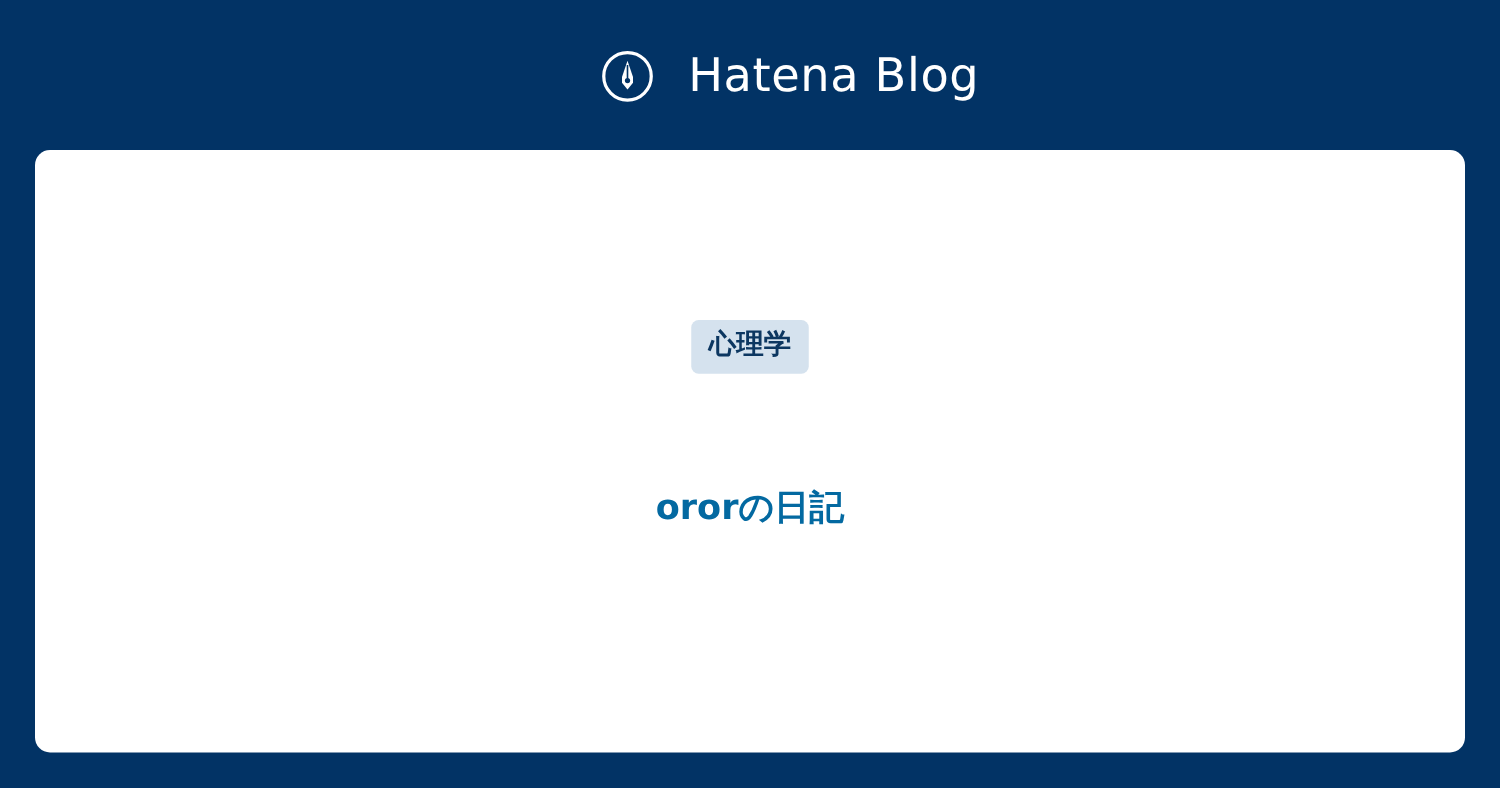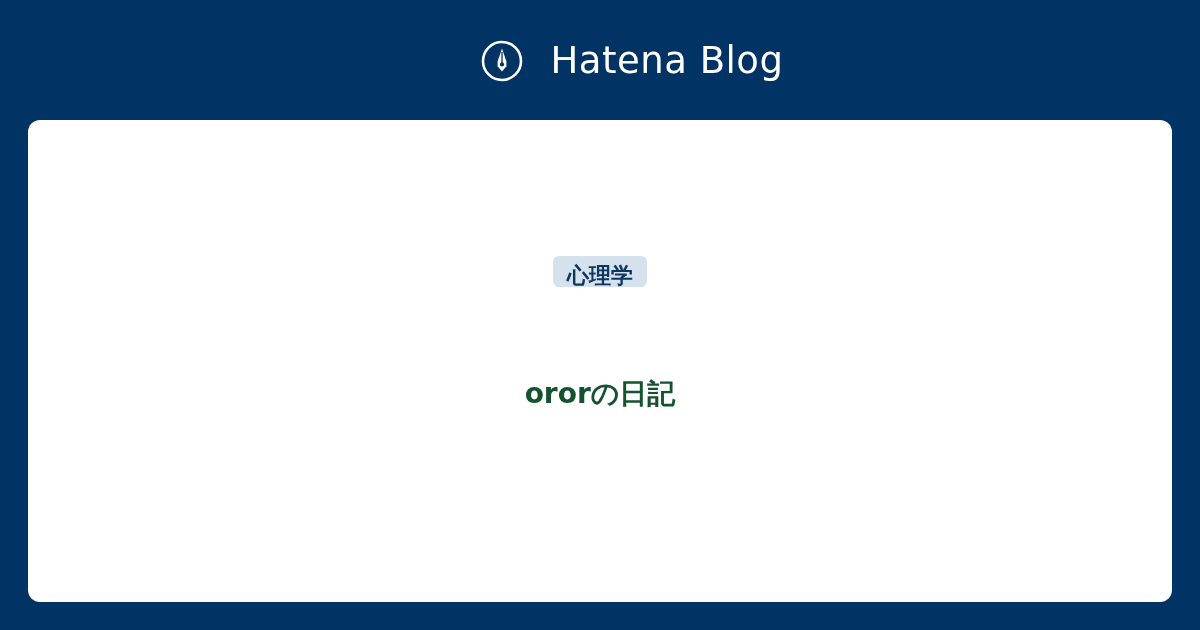--- a/index.html
+++ b/index.html
@@ -68,21 +68,21 @@
   }
 
   
   .category-badge {
     margin-top: 136px;
     background: #d5e2ee;
     color: #0c3761;
     font-size: 22px;
     font-weight: 700;
     line-height: 1;
-    padding: 9px 14px 0 14px;
+    padding: 9px 14px 12px 14px;
     border-radius: 6px;
     white-space: nowrap;
     font-family: "DejaVu Sans", "Liberation Sans", sans-serif;
   }
 
   
   .entry-title {
     margin-top: 22px;
     color: #0c3761;
     font-size: 58px;
@@ -91,21 +91,21 @@
     text-align: center;
     max-width: 1040px;
     white-space: pre-wrap;
     word-break: break-word;
     font-family: "DejaVu Sans", "Liberation Sans", sans-serif;
   }
 
   
   .blog-name {
     margin-top: 93px;
-    color: #14532d;
+    color: #0369a1;
     font-size: 28px;
     font-weight: 700;
     line-height: 1;
     text-align: center;
     white-space: nowrap;
     font-family: "DejaVu Sans", "Liberation Sans", sans-serif;
   }
 </style>
 </head>
 <body>

